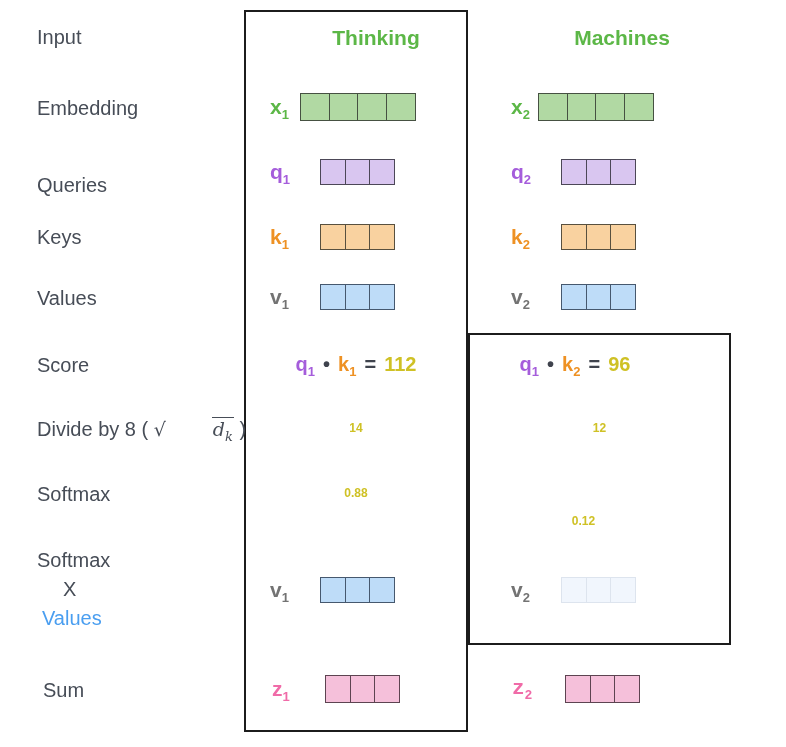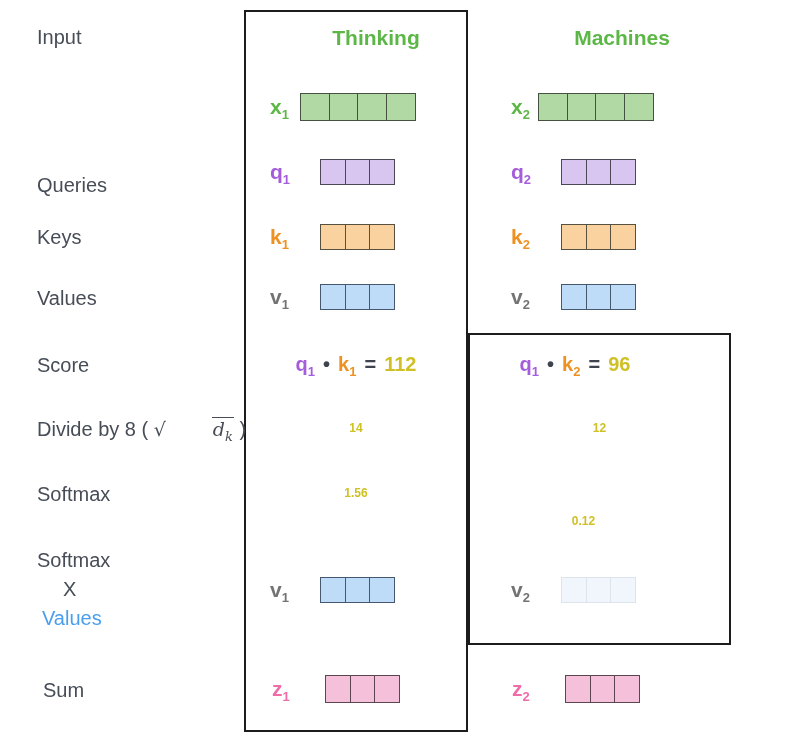--- a/index.html
+++ b/index.html
@@ -44,20 +44,21 @@
 </style>
 </head>
 <body>
 
 <div class="canvas">
 
   <div class="obox" style="left:244px;top:10px;width:224px;height:722px;"></div>
   <div class="obox" style="left:468px;top:333px;width:263px;height:312px;"></div>
 
   <div class="rlabel" style="left:37px;top:24px;">Input</div>
+  <div class="rlabel" style="left:37px;top:95px;">Embedding</div>
   <div class="rlabel" style="left:37px;top:172px;">Queries</div>
   <div class="rlabel" style="left:37px;top:224px;">Keys</div>
   <div class="rlabel" style="left:37px;top:285px;">Values</div>
   <div class="rlabel" style="left:37px;top:352px;">Score</div>
 
   <div class="rlabel" style="left:37px;top:416px;">
     <span>Divide by 8 (</span>
     <span class="math"><span class="radsign">√</span><span class="rad"><span>d</span><sub class="s">k</sub></span></span>
     <span>)</span>
   </div>
@@ -138,21 +139,21 @@
     <span class="part c-purple"><span>q</span><sub class="s">1</sub></span>
     <span class="part c-dark">•</span>
     <span class="part c-orange"><span>k</span><sub class="s">2</sub></span>
     <span class="part c-dark">=</span>
     <span class="part c-yellow">96</span>
   </div>
 
   <div class="num" style="left:244px;top:416px;width:224px;">14</div>
   <div class="num" style="left:468px;top:416px;width:263px;">12</div>
 
-  <div class="num" style="left:244px;top:481px;width:224px;">1.56</div>
+  <div class="num" style="left:244px;top:481px;width:224px;">0.88</div>
   <div class="num" style="left:452px;top:481px;width:263px;margin-top:28px;">0.12</div>
 
   <div class="vlabel c-blue" style="left:270px;top:578px;"><span>v</span><sub class="s">1</sub></div>
   <div class="cells blue" style="left:320px;top:577px;">
     <div class="cell"></div>
       <div class="cell"></div>
       <div class="cell"></div>
   </div>
   <div class="vlabel c-blue" style="left:511px;top:578px;"><span>v</span><sub class="s">2</sub></div>
   <div class="cells faded" style="left:561px;top:577px;">
@@ -160,20 +161,20 @@
       <div class="cell"></div>
       <div class="cell"></div>
   </div>
 
   <div class="vlabel c-pink" style="left:272px;top:677px;"><span>z</span><sub class="s">1</sub></div>
   <div class="cells pink tall" style="left:325px;top:675px;">
     <div class="cell"></div>
       <div class="cell"></div>
       <div class="cell"></div>
   </div>
-  <div class="vlabel c-pink" style="left:512px;top:677px;"><span>z</span><sub class="s">2</sub></div>
+  <div class="vlabel c-pink" style="left:512px;top:677px;font-family:Liberation Mono, monospace;"><span>z</span><sub class="s">2</sub></div>
   <div class="cells pink tall" style="left:565px;top:675px;">
     <div class="cell"></div>
       <div class="cell"></div>
       <div class="cell"></div>
   </div>
 
 </div>
 
 </body></html>

